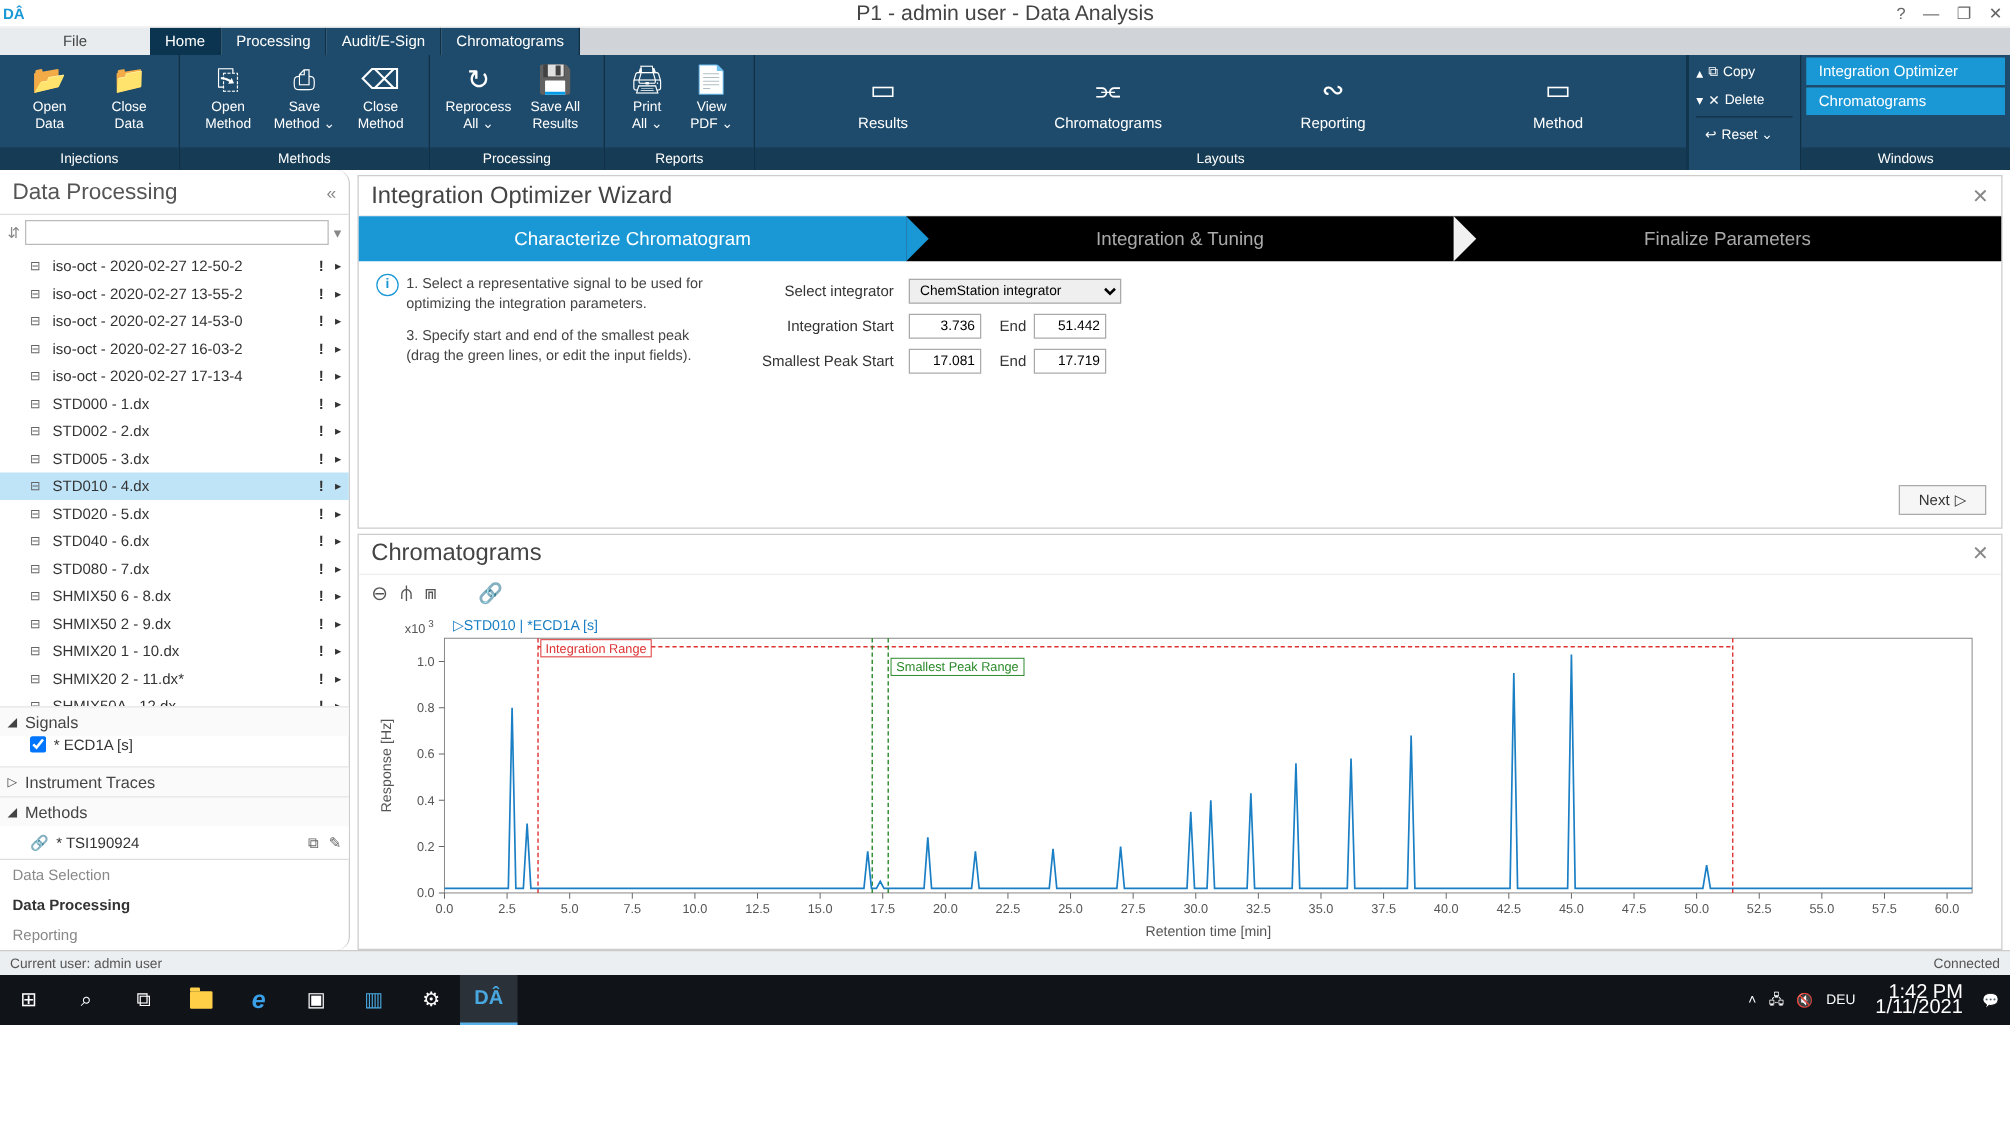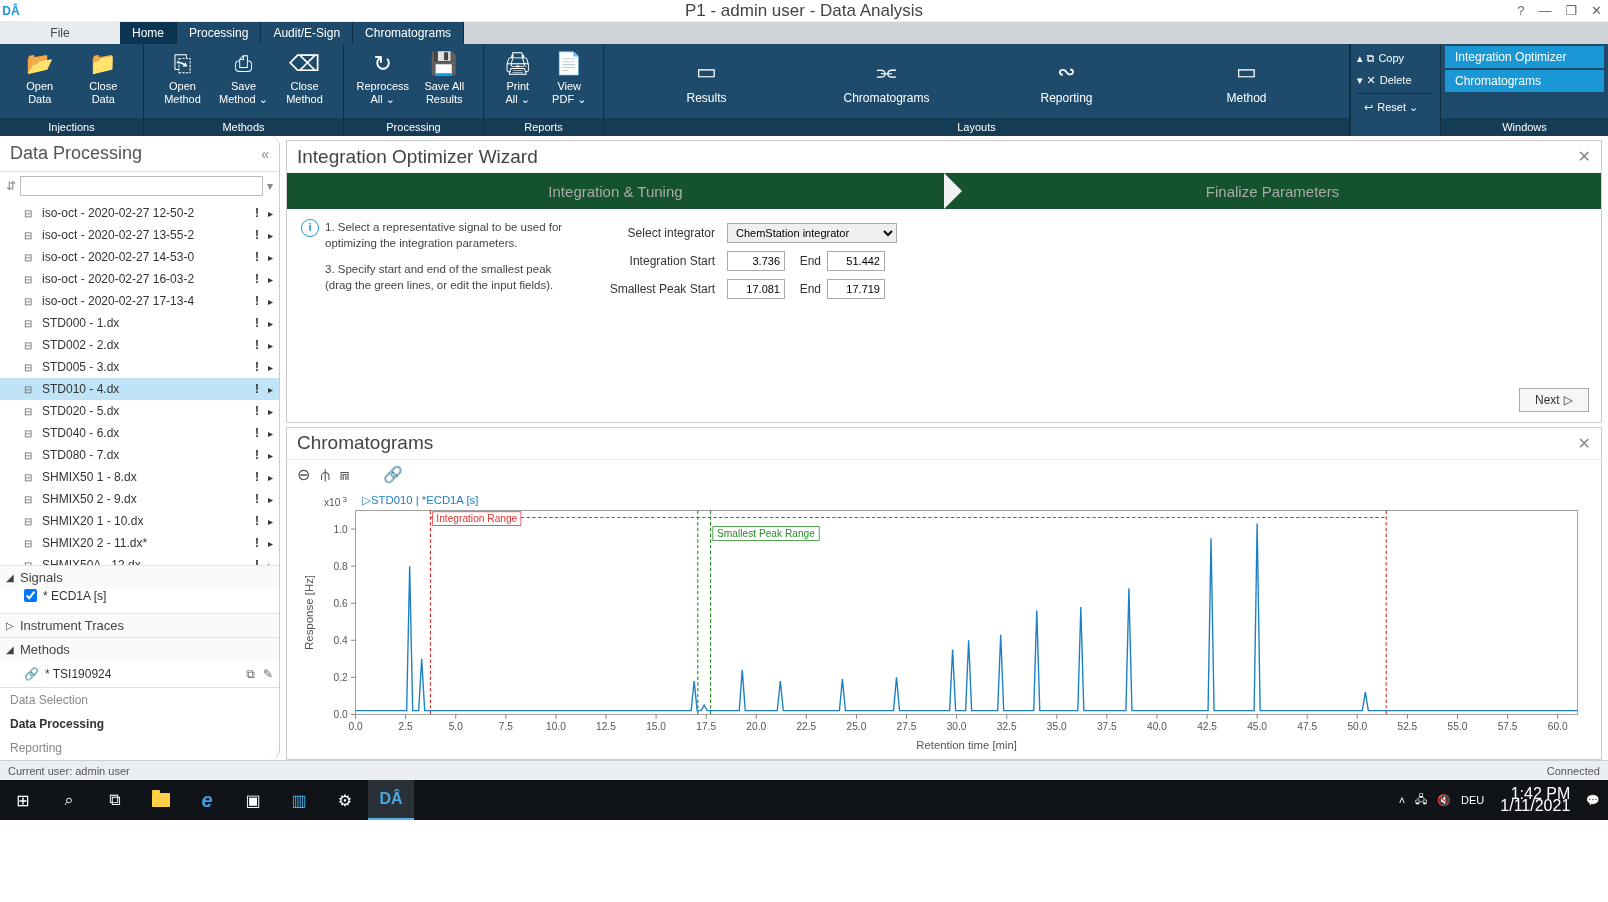--- a/index.html
+++ b/index.html
@@ -62,21 +62,21 @@
 .bottom-tabs .btab.active { color:#333; font-weight:600; }
 
 
 .right { flex:1; display:flex; flex-direction:column; padding:4px 6px 0 6px; gap:4px; }
 .panel { border:1px solid #ccc; background:#fff; display:flex; flex-direction:column; }
 .panel .phdr { height:32px; display:flex; align-items:center; padding:0 10px; font-size:19px; color:#444; border-bottom:1px solid #eee; }
 .panel .phdr .close { margin-left:auto; color:#888; font-size:16px; cursor:default; }
 .wizard-steps { height:36px; display:flex; position:relative; }
 .wstep { flex:1; display:flex; align-items:center; justify-content:center; font-size:15px; position:relative; }
 .wstep.active { background:#1a98d6; color:#fff; }
-.wstep.inactive { background:#14532d; color:#aaa; }
+.wstep.inactive { background:#000000; color:#aaa; }
 .wstep.active::after { content:""; position:absolute; right:-18px; top:0; border-left:18px solid #1a98d6; border-top:18px solid transparent; border-bottom:18px solid transparent; z-index:2; }
 .wstep.inactive.mid::after { content:""; position:absolute; right:-18px; top:0; border-left:18px solid #f1f1f1; border-top:18px solid transparent; border-bottom:18px solid transparent; z-index:2; }
 .wcontent { display:flex; padding:10px 14px; gap:30px; flex:1; }
 .instructions { width:270px; font-size:11.5px; color:#444; line-height:1.4; display:flex; gap:6px; }
 .instructions .info-icon { width:18px; height:18px; border:1.5px solid #1a98d6; border-radius:50%; color:#1a98d6; display:flex; align-items:center; justify-content:center; font-weight:bold; font-size:11px; flex-shrink:0; }
 .instructions .text p { margin-bottom:10px; }
 .form { font-size:12px; color:#333; }
 .form-row { display:flex; align-items:center; height:28px; gap:6px; }
 .form-row label { width:120px; text-align:right; padding-right:6px; }
 .form-row select, .form-row input { height:20px; border:1px solid #aaa; font-size:11px; padding:0 4px; }
@@ -308,21 +308,21 @@
           <span class="arrow">▸</span>
         </div>
         <div class="tree-item">
           <span class="icon">⊟</span>
           <span>STD080 - 7.dx</span>
           <span class="warn">!</span>
           <span class="arrow">▸</span>
         </div>
         <div class="tree-item">
           <span class="icon">⊟</span>
-          <span>SHMIX50 1 - 8.dx</span>
+          <span>SHMIX50 6 - 8.dx</span>
           <span class="warn">!</span>
           <span class="arrow">▸</span>
         </div>
         <div class="tree-item">
           <span class="icon">⊟</span>
           <span>SHMIX50 2 - 9.dx</span>
           <span class="warn">!</span>
           <span class="arrow">▸</span>
         </div>
         <div class="tree-item">
@@ -377,20 +377,21 @@
   </div>
 
   <div class="right">
 
     <div class="panel" style="height:316px">
       <div class="phdr">
           <span>Integration Optimizer Wizard</span>
           <span class="close">✕</span>
         </div>
       <div class="wizard-steps">
+        <div class="wstep active">Characterize Chromatogram</div>
         <div class="wstep inactive mid">Integration &amp; Tuning</div>
         <div class="wstep inactive">Finalize Parameters</div>
       </div>
       <div class="wcontent">
         <div class="instructions">
           <div class="info-icon">i</div>
           <div class="text">
             <p>1. Select a representative signal to be used for optimizing the integration parameters.</p>
             <p>3. Specify start and end of the smallest peak (drag the green lines, or edit the input fields).</p>
           </div>

